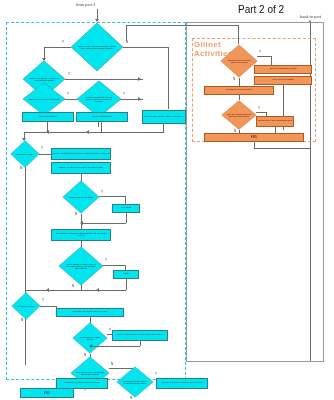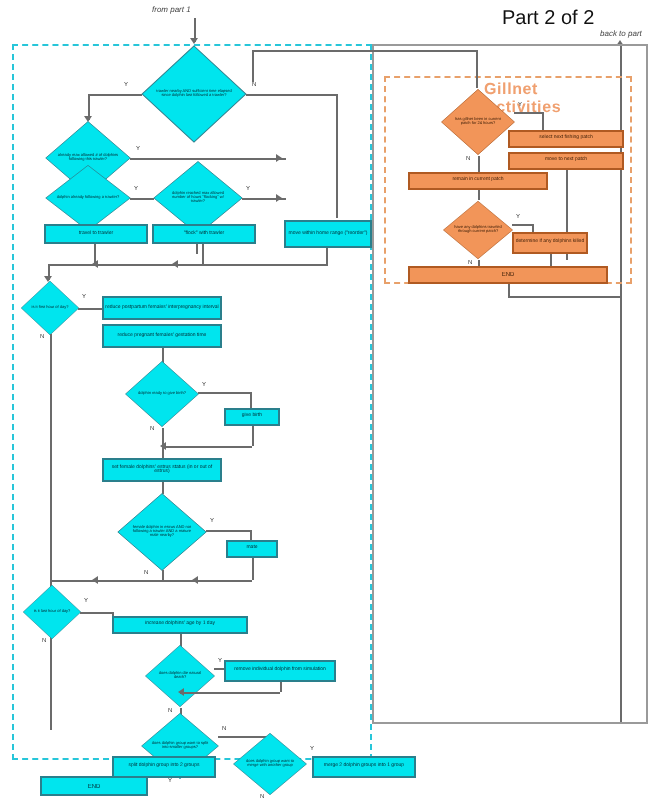--- a/index.html
+++ b/index.html
@@ -43,35 +43,35 @@
   .zonelabel.or{color:#f0a070;font-size:8px;line-height:9px;}
 
   .ptitle{position:absolute;font-size:10px;color:#111;}
   .small-note{position:absolute;font-size:4px;font-style:italic;color:#444;}
 </style>
 </head>
 <body>
 
 <div class="canvas">
 
-  <div class="ptitle" style="left:251px;top:4px;">Part 2 of 2</div>
+  <div class="ptitle" style="left:238px;top:4px;">Part 2 of 2</div>
   <div class="small-note" style="left:76px;top:2px;">from part 1</div>
   <div class="small-note" style="left:300px;top:14px;">back to part</div>
 
   <div class="ln v" style="left:97px;top:9px;height:12px;"></div>
   <div class="arw d" style="left:95px;top:19px;"></div>
 
   <div class="ln v" style="left:310px;top:22px;height:340px;"></div>
   <div class="arw u" style="left:308px;top:20px;"></div>
 
   <div class="zone cy" style="left:6px;top:22px;width:180px;height:358px;"></div>
 
   <div class="zone gy" style="left:186px;top:22px;width:138px;height:340px;"></div>
   <div class="zone or" style="left:192px;top:38px;width:124px;height:104px;"></div>
-  <div class="zonelabel or" style="left:194px;top:40px;margin-left:48px;">
+  <div class="zonelabel or" style="left:194px;top:40px;">
     <div>Gillnet</div>
     <div>Activities</div>
   </div>
 
   <div class="node dia" style="left:70px;top:22px;width:54px;height:50px;">
     <svg class="shape" viewBox="0 0 100 100" preserveAspectRatio="none">
       <polygon points="50,2 98,50 50,98 2,50" fill="#00e5ee" stroke="#2a7f8c" stroke-width="1"></polygon>
     </svg>
     <div class="txt t2">trawler nearby AND sufficient time elapsed since dolphin last followed a trawler?</div>
   </div>

